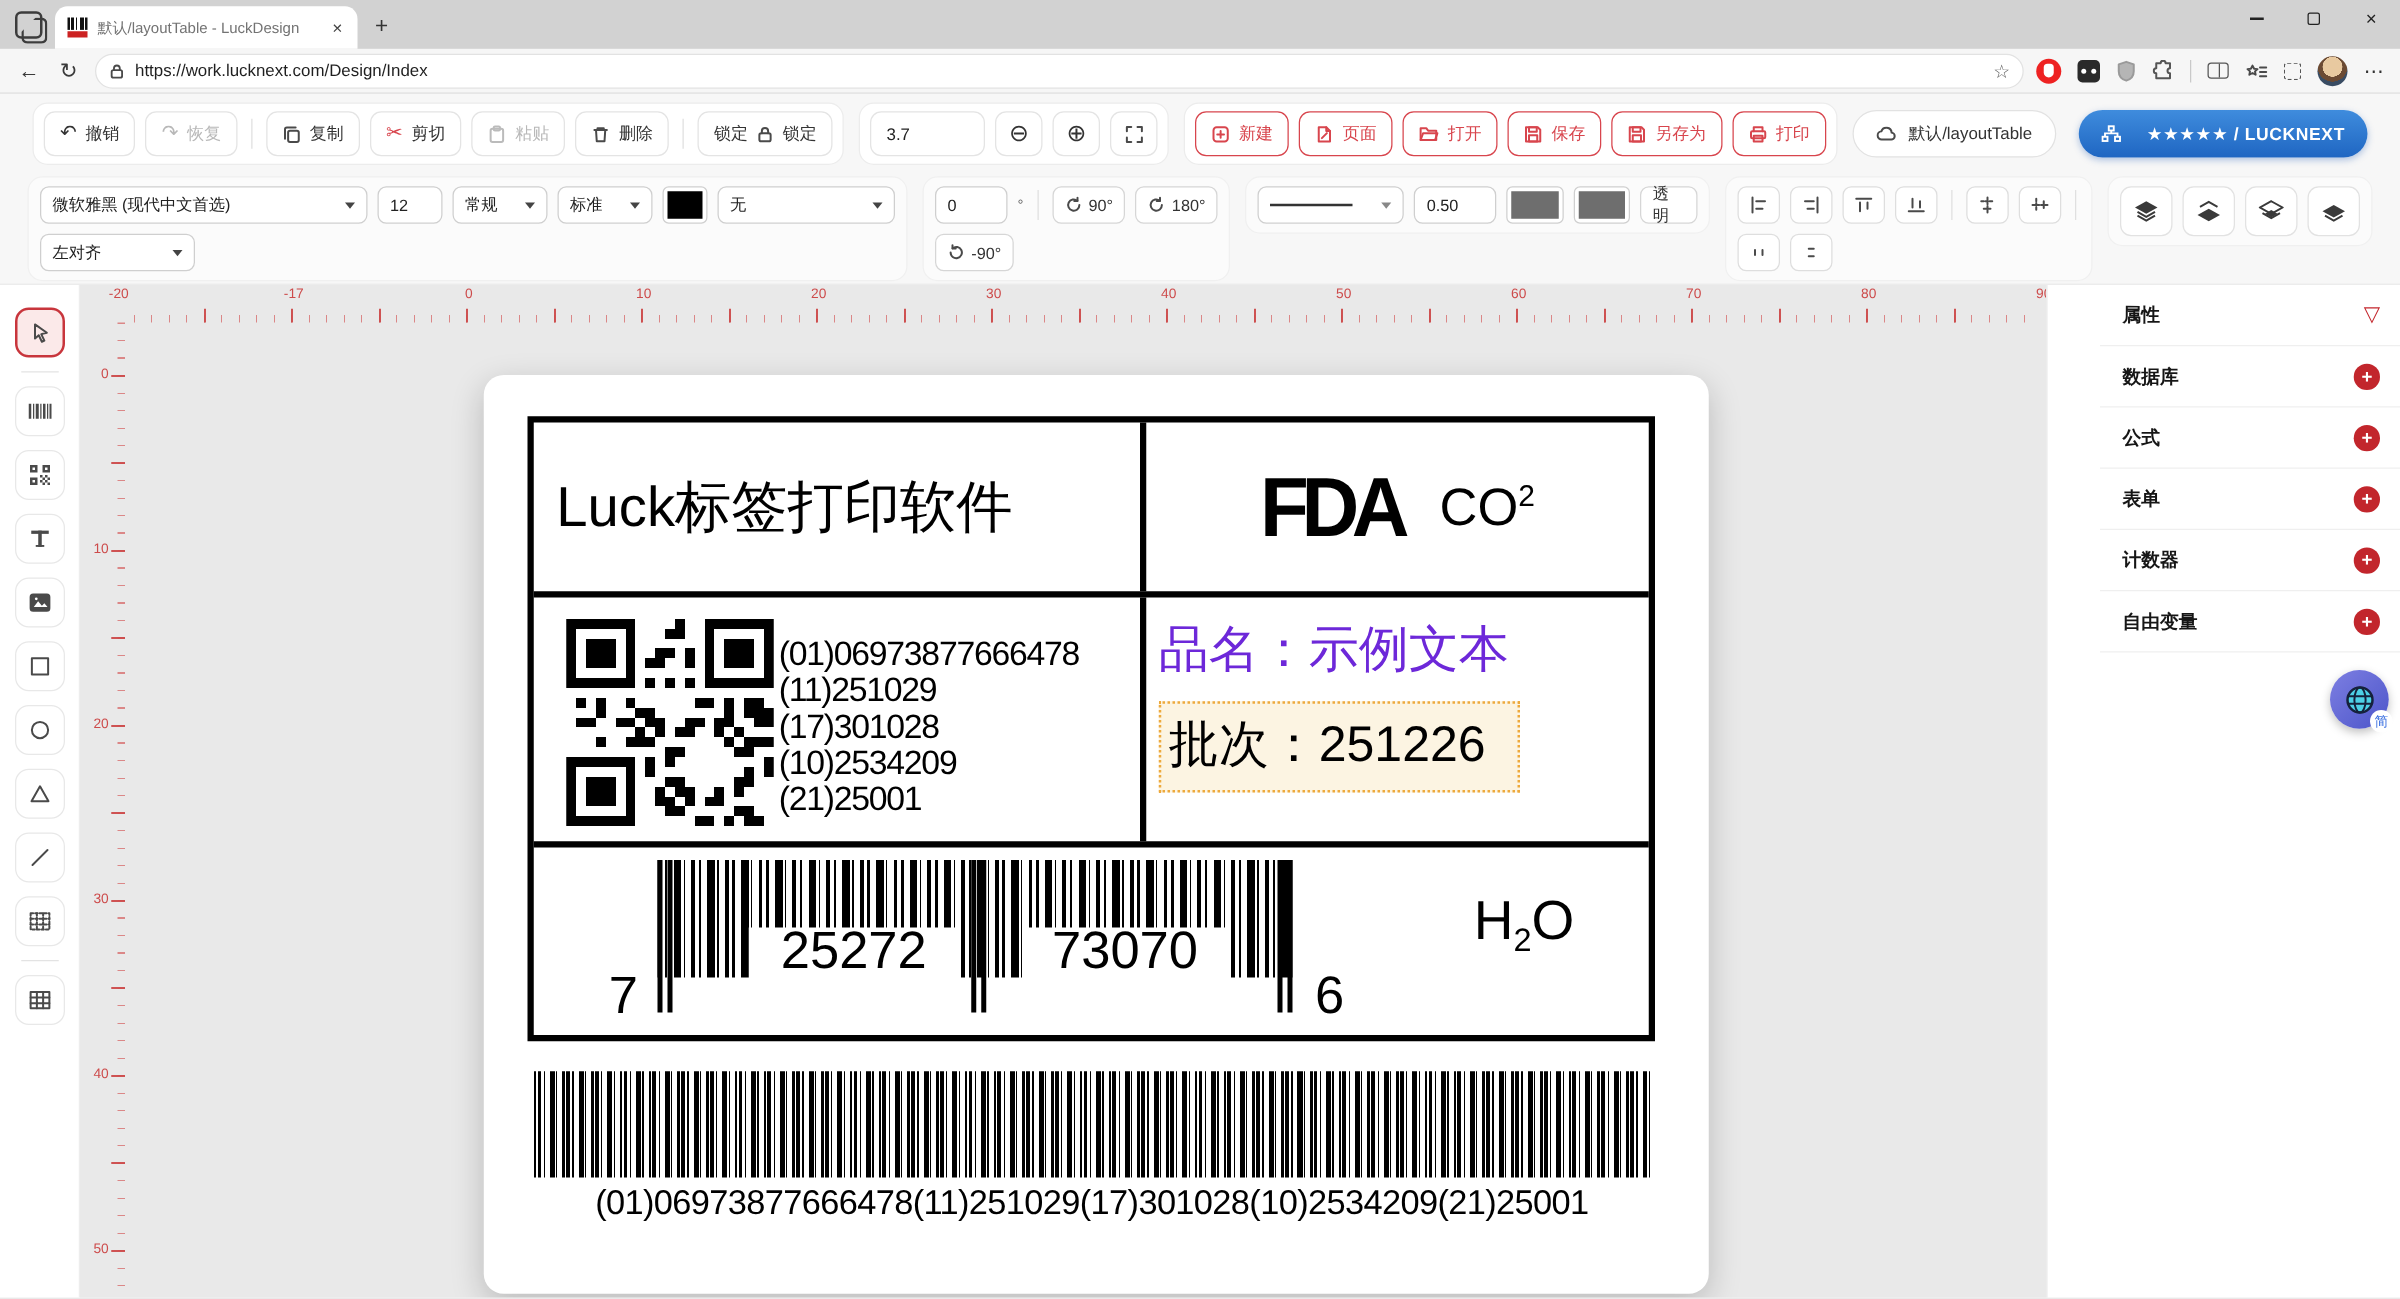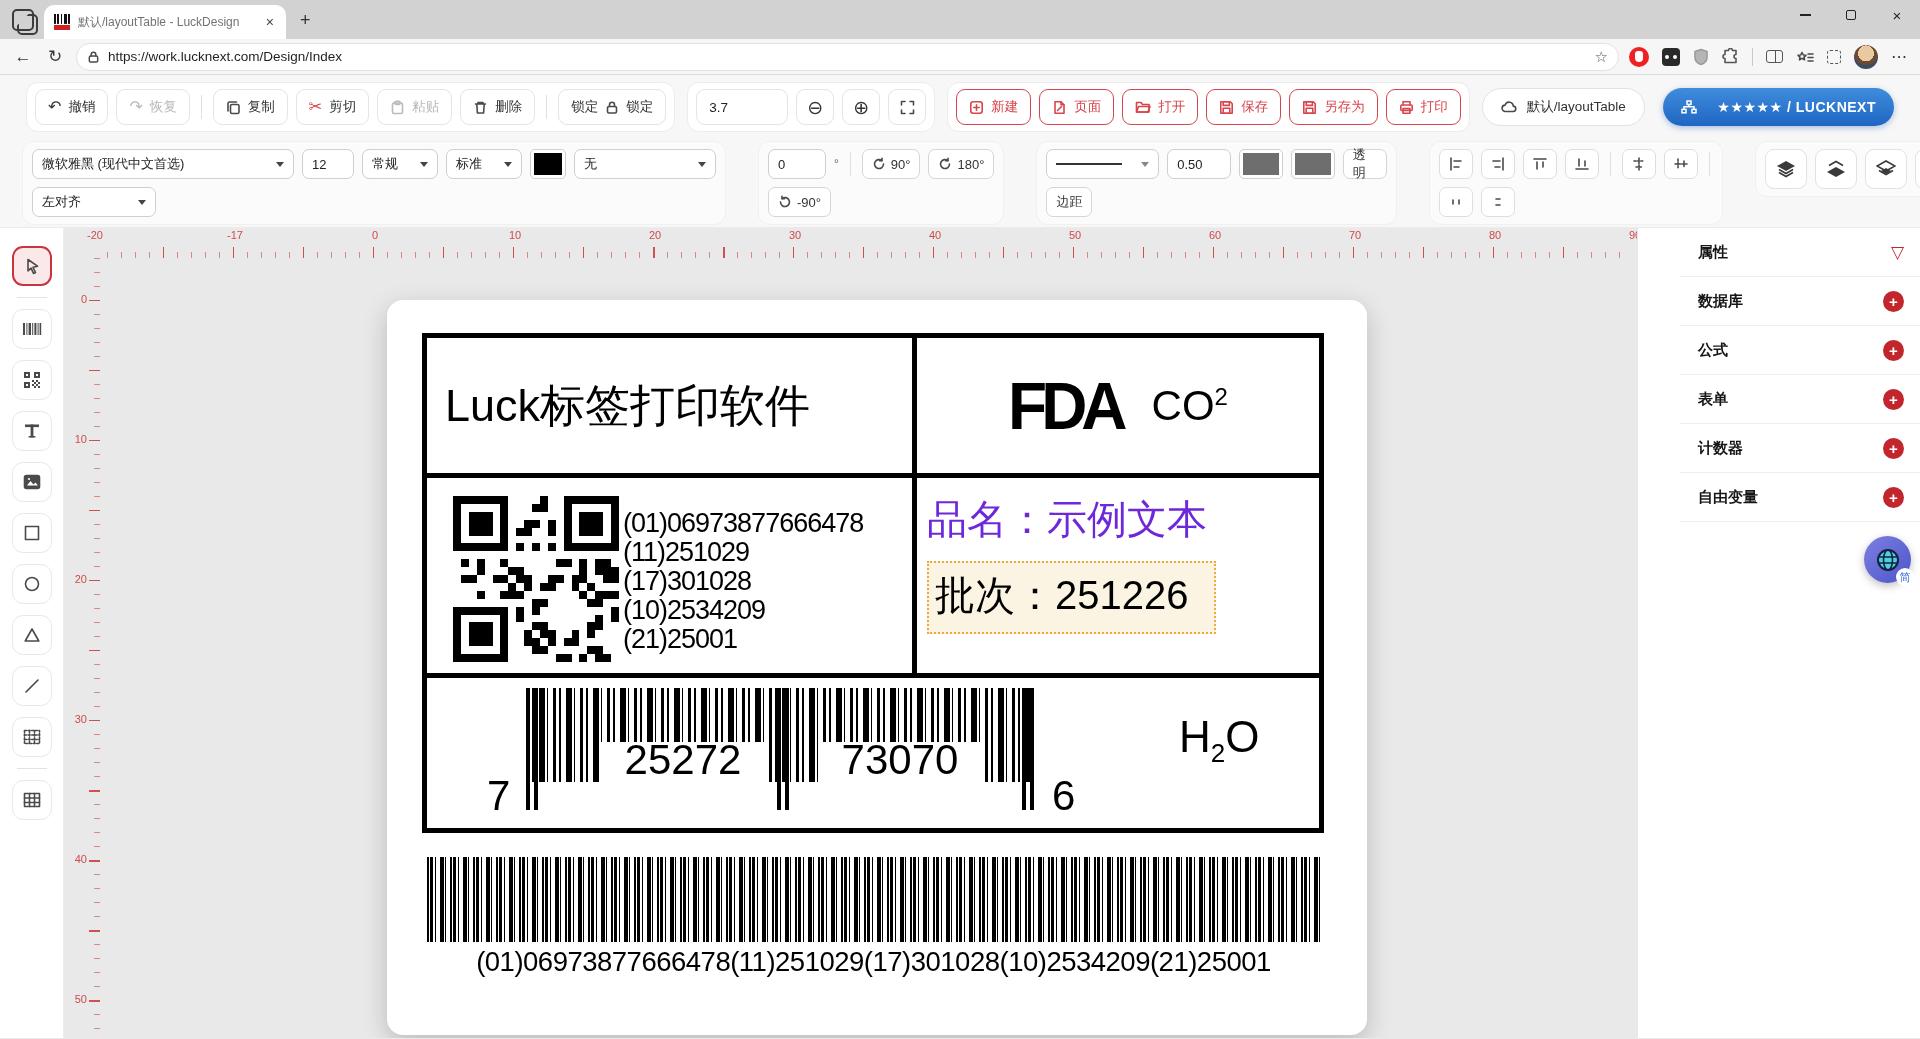--- a/index.html
+++ b/index.html
@@ -51,21 +51,21 @@
   .tb-btn.disabled svg { stroke:#bbb; }
   .tb-btn.red { border-color:#d8454d; color:#d8454d; }
   .glyph { font-size:16px; line-height:1; }
   .red-glyph { color:#d8454d; }
   .vsep { width:1px; height:24px; background:#e0e0e0; margin:0 3px; }
   .num-input { height:36px; width:92px; background:#fff; border:1px solid #e4e4e4; border-radius:9px; display:flex; align-items:center; padding:0 12px; font-size:13.5px; color:#222; }
   .sq-btn { width:38px; height:36px; background:#fff; border:1px solid #e4e4e4; border-radius:9px; display:flex; align-items:center; justify-content:center; color:#333; }
   .layout-pill { height:38px; border:1px solid #e2e2e2; background:#fff; border-radius:19px; display:flex; align-items:center; gap:9px; padding:0 18px; font-size:13.5px; color:#333; }
   .brand-pill { height:38px; margin-left:auto; border-radius:19px; background:linear-gradient(180deg,#3f8cdd,#1f66c2); color:#fff; display:flex; align-items:center; gap:20px; padding:0 18px; font-size:14px; font-weight:bold; letter-spacing:.5px; box-shadow:0 2px 6px rgba(30,90,180,.35); }
 
-  .toolbar2 { height:88px; display:flex; align-items:flex-start; padding:2px 22px 0; gap:32px; }
+  .toolbar2 { height:88px; display:flex; align-items:flex-start; padding:2px 22px 0; gap:12px; }
   .panel { background:#fbfbfb; border:1px solid #f0f0f0; border-radius:12px; padding:7px 9px; display:flex; flex-direction:column; gap:8px; }
   .prow { display:flex; align-items:center; gap:8px; }
   .sel { height:30px; background:#fff; border:1px solid #cfcfcf; border-radius:7px; display:flex; align-items:center; justify-content:space-between; gap:6px; padding:0 9px; font-size:13px; color:#222; }
   .caret { width:0; height:0; border:4px solid transparent; border-top:5px solid #444; margin-top:5px; }
   .inp { height:30px; background:#fff; border:1px solid #cfcfcf; border-radius:7px; display:flex; align-items:center; padding:0 9px; font-size:13px; color:#222; }
   .swframe { width:36px; height:30px; border:1px solid #cfcfcf; border-radius:5px; background:#fff; padding:3px; }
   .swframe i { display:block; width:100%; height:100%; }
   .mini-btn { height:30px; background:#fff; border:1px solid #d6d6d6; border-radius:7px; display:flex; align-items:center; justify-content:center; gap:5px; padding:0 9px; font-size:13px; color:#333; }
   .deg { font-size:12px; color:#666; }
   .ic34 { width:34px; height:30px; background:#fff; border:1px solid #dedede; border-radius:7px; display:flex; align-items:center; justify-content:center; }
@@ -391,23 +391,20 @@
           <span class="caret" style="border-top-color:#888"></span>
         </div>
         <div class="inp" style="width:66px">0.50</div>
         <div class="swframe" style="width:46px">
             <i style="background:#6e6e6e"></i>
           </div>
         <div class="swframe" style="width:46px">
             <i style="background:#6e6e6e"></i>
           </div>
         <div class="mini-btn">透明</div>
-      </div>
-      <div class="prow">
-        <div class="mini-btn">边距</div>
       </div>
     </div>
 
     <div class="panel">
       <div class="prow">
         <div class="ic34">
             <svg class="ic" width="16" height="16" viewBox="0 0 16 16">
               <path d="M3 2v12M6 5h7M6 11h5"></path>
             </svg>
           </div>

